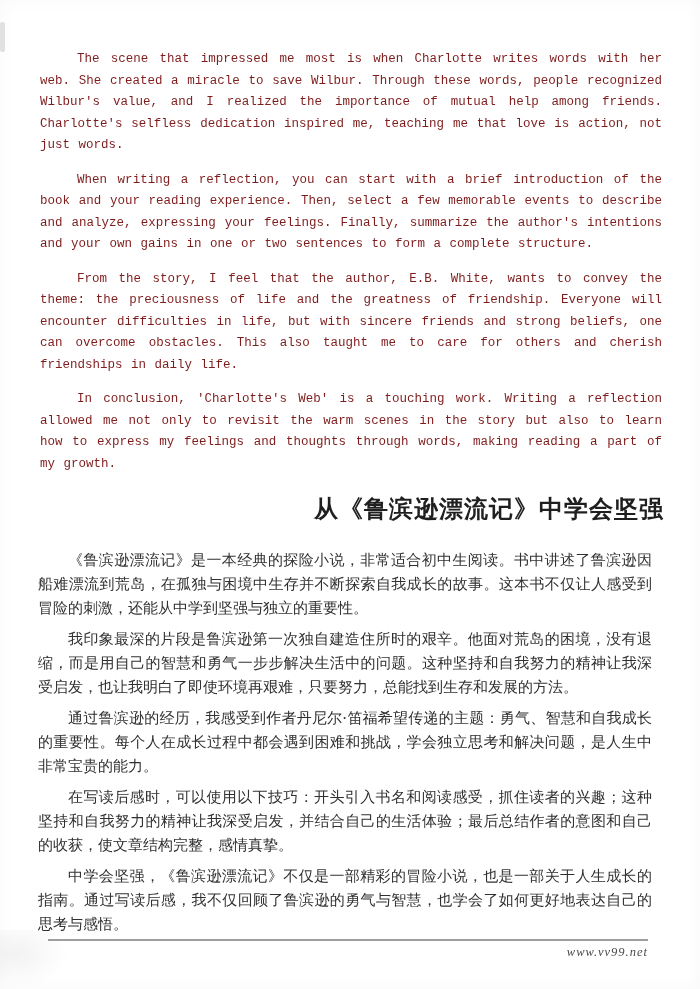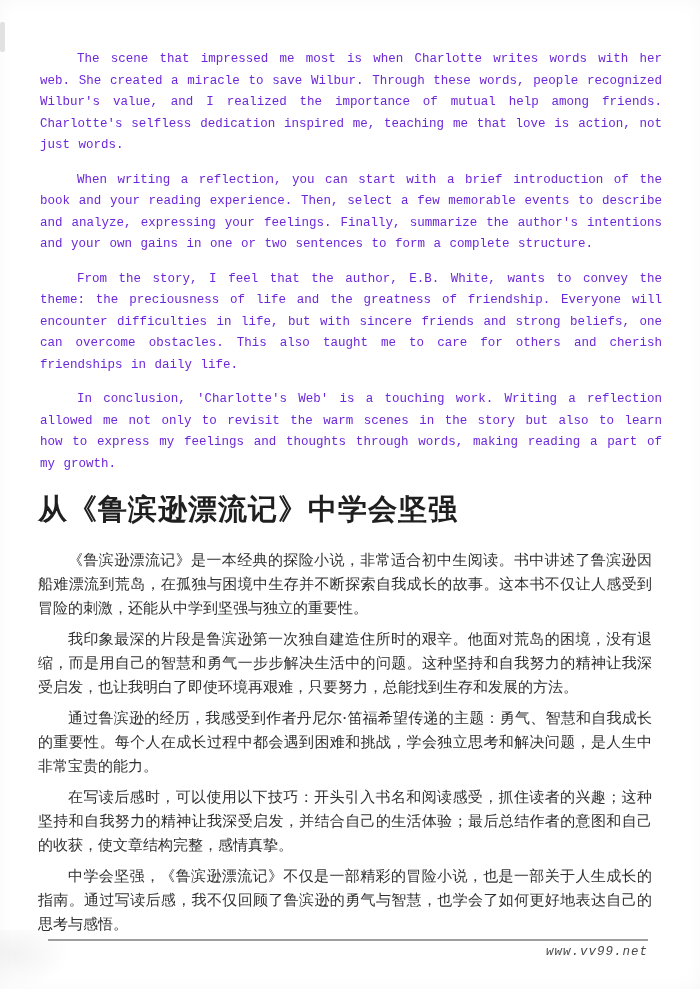--- a/index.html
+++ b/index.html
@@ -54,40 +54,40 @@
     left: 40px;
     right: 38px;
     top: 49px;
     z-index: 1;
   }
   .english-section p {
     margin: 0 0 13px 0;
     font-family: "Liberation Mono", "DejaVu Sans Mono", monospace;
     font-size: 12.5px;
     line-height: 21.5px;
-    color: #6d28d9;
+    color: #7f1d1d;
     text-align: justify;
     text-indent: 37px;
     word-spacing: 1px;
   }
 
   
   .chinese-section {
     position: absolute;
     left: 38px;
     right: 36px;
     top: 494px;
     z-index: 1;
   }
   .chinese-title {
     margin: 0 0 24px 0;
-    text-align: left;
+    text-align: right;
     font-family: "Liberation Sans", "DejaVu Sans", sans-serif;
     font-weight: bold;
-    font-size: 29px;
+    font-size: 24px;
     line-height: 30px;
     color: #1f1f1f;
     letter-spacing: 1px;
   }
   .chinese-section p {
     margin: 0 12px 7px 0;
     font-family: "DejaVu Serif", "Liberation Serif", serif;
     font-size: 15px;
     line-height: 24px;
     color: #303030;
@@ -103,21 +103,21 @@
     top: 939px;
     height: 2px;
     background: #9e9e9e;
     z-index: 1;
   }
   .footer-url {
     position: absolute;
     right: 52px;
     top: 945px;
     z-index: 1;
-    font-family: Liberation Mono, monospace;
+    font-family: Liberation Serif, serif;
     font-style: italic;
     font-size: 12.5px;
     color: #4a4a4a;
     letter-spacing: 1px;
   }
 </style>
 </head>
 <body>
 
 <div class="page">

